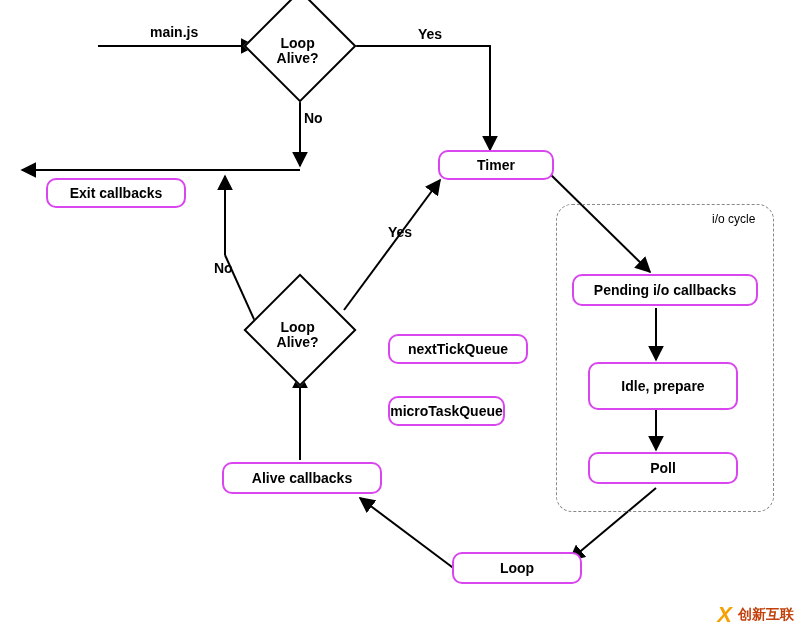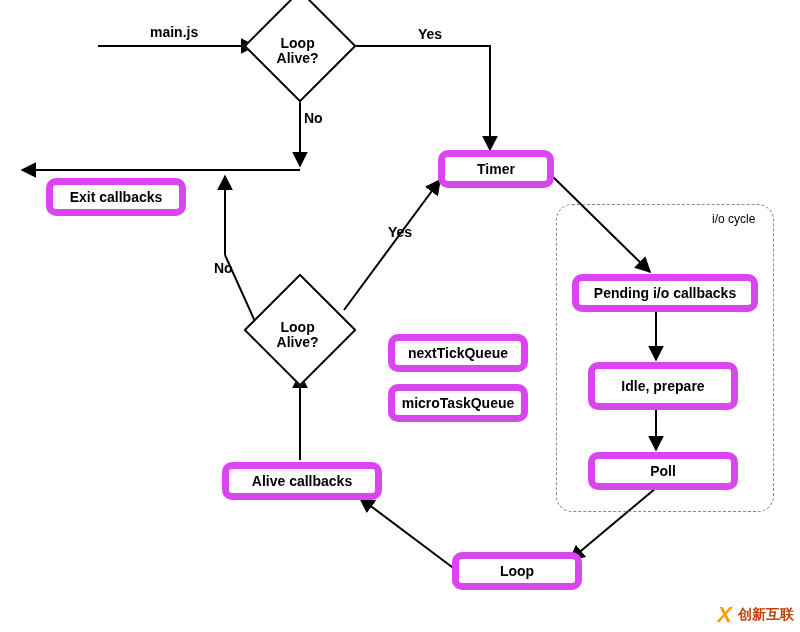--- a/index.html
+++ b/index.html
@@ -1,17 +1,17 @@
 <!DOCTYPE html>
 <html><head>
 <meta charset="utf-8">
 <style>
   html,body{margin:0;padding:0;width:800px;height:632px;background:#fff;font-family:Arial,Helvetica,sans-serif;overflow:hidden}
   .stage{position:relative;width:800px;height:632px}
-  .node{position:absolute;border:7px solid #d946ef;border-radius:10px;background:#fff;display:flex;align-items:center;justify-content:center;font-weight:700;text-align:center;padding:12px 8px;box-sizing:border-box}
+  .node{position:absolute;border:2px solid #d946ef;border-radius:10px;background:#fff;display:flex;align-items:center;justify-content:center;font-weight:700;text-align:center;padding:12px 8px;box-sizing:border-box}
   .box-sm{font-size:14px}
   .diamond{position:absolute;width:80px;height:80px;transform:rotate(45deg);border:2px solid #000;background:#fff;box-sizing:border-box}
   .diamond-text{position:absolute;transform:rotate(-45deg);font-weight:700;font-size:14px;text-align:center;width:80px;line-height:1.1}
   .label{position:absolute;font-weight:700;font-size:14px}
   .io-box{position:absolute;border:1.5px dashed #888;border-radius:16px;box-sizing:border-box}
   .io-title{position:absolute;font-size:12px;font-weight:400;color:#000}
   svg.arrows{position:absolute;left:0;top:0;width:800px;height:632px;pointer-events:none}
   .watermark{position:absolute;right:6px;bottom:4px;display:flex;align-items:center;gap:6px}
   .watermark .logo{font-size:22px;font-weight:900;color:#f6a100;font-style:italic}
   .watermark .cn{font-size:14px;font-weight:700;color:#c2410c}
@@ -95,21 +95,21 @@
   <div class="diamond" style="left:260px;top:290px">
     <div class="diamond-text" style="left:0;top:28px;white-space:pre-line">Loop
 Alive?</div>
   </div>
   <div class="label" style="left:388px;top:224px">Yes</div>
   <div class="label" style="left:214px;top:260px">No</div>
 
   <div class="node box-sm" style="left:388px;top:334px;width:140px;height:30px">
     <span>nextTickQueue</span>
   </div>
-  <div class="node box-sm" style="left:388px;top:384px;width:140px;height:30px">
+  <div class="node box-sm" style="left:388px;top:396px;width:117px;height:30px">
     <span>microTaskQueue</span>
   </div>
 
   <div class="watermark">
     <span class="logo">X</span>
     <span class="cn">创新互联</span>
   </div>
 
 </div>
 

